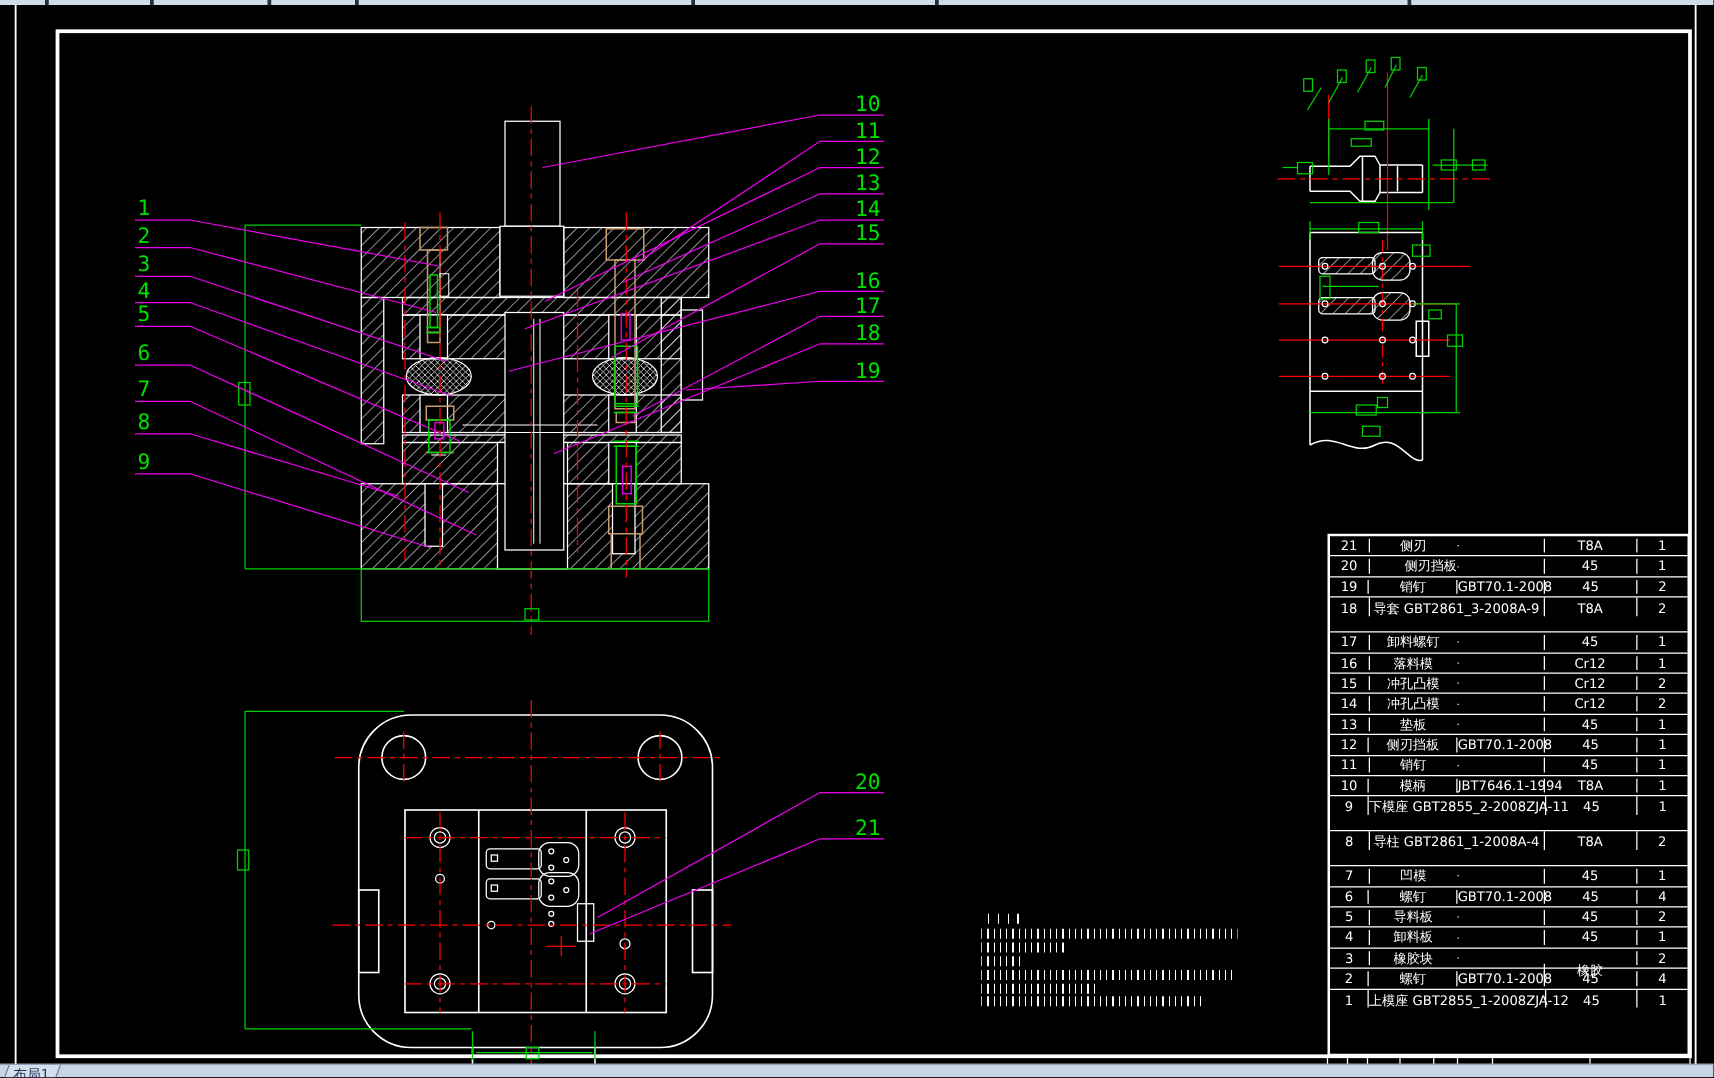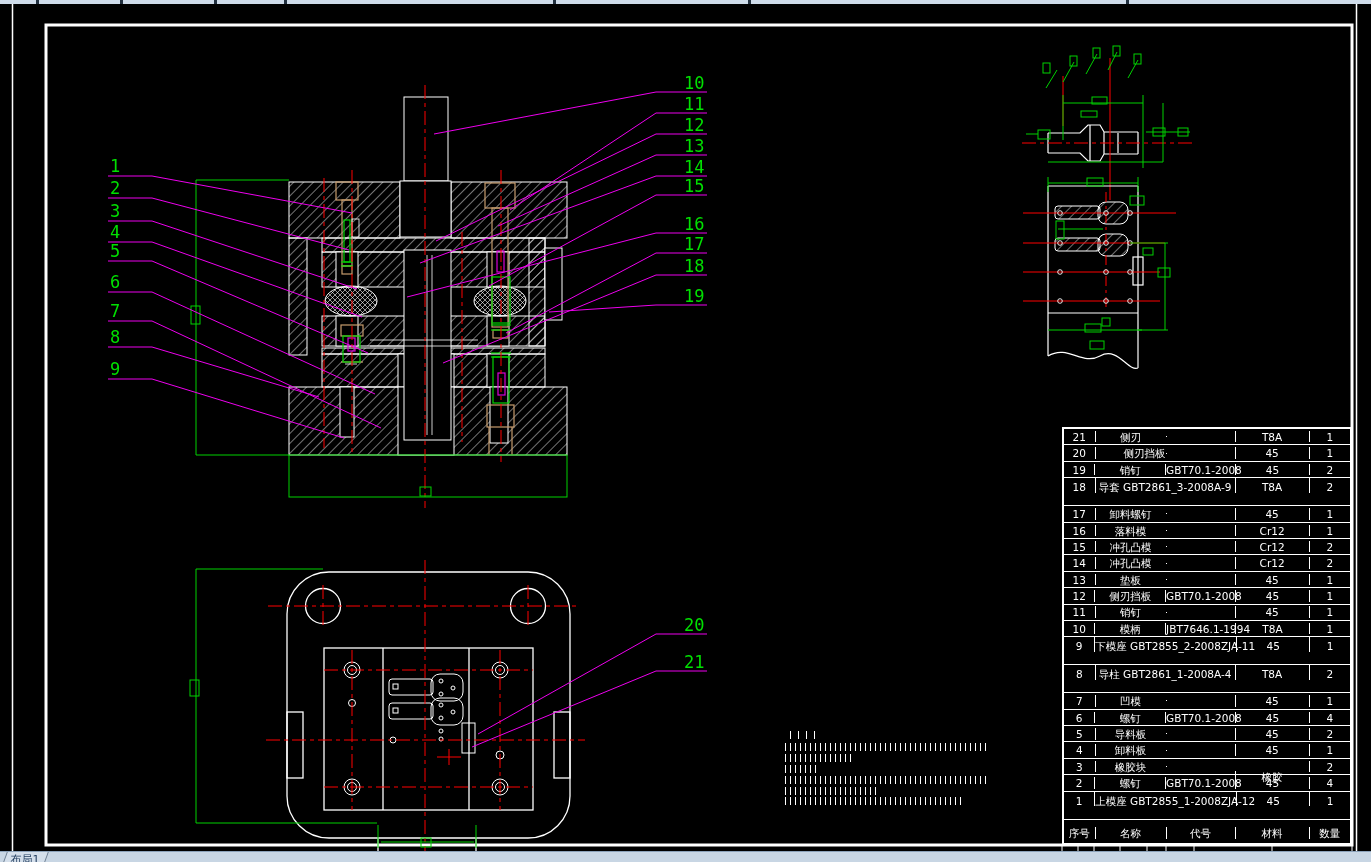--- a/index.html
+++ b/index.html
@@ -516,27 +516,20 @@
         <div class="pt-cell" style="width: 70px;">GBT70.1-2008</div>
         <div class="pt-cell" style="width: 75px;">45</div>
         <div class="pt-cell" style="width: 42px;">4</div>
       </div>
       <div class="pt-row pt-merged" style="height: 28px;">
         <div class="pt-cell" style="width: 31px;">1</div>
         <div class="pt-cell" style="width: 142px;">上模座 GBT2855_1-2008ZJA-12</div>
         <div class="pt-cell" style="width: 75px;">45</div>
         <div class="pt-cell" style="width: 42px;">1</div>
       </div>
-      <div class="pt-row pt-head" style="height: 27px;">
-        <div class="pt-cell" style="width: 31px;">序号</div>
-        <div class="pt-cell" style="width: 72px;">名称</div>
-        <div class="pt-cell" style="width: 70px;">代号</div>
-        <div class="pt-cell" style="width: 75px;">材料</div>
-        <div class="pt-cell" style="width: 42px;">数量</div>
-      </div>
     </div>
 
   <div id="notes">
       <div class="note-line sparse" style="left: 790px; top: 731px; width: 26px;"></div>
       <div class="note-line" style="left: 785px; top: 743px; width: 205px;"></div>
       <div class="note-line" style="left: 785px; top: 754px; width: 67px;"></div>
       <div class="note-line" style="left: 785px; top: 765px; width: 33px;"></div>
       <div class="note-line" style="left: 785px; top: 776px; width: 203px;"></div>
       <div class="note-line" style="left: 785px; top: 787px; width: 93px;"></div>
       <div class="note-line" style="left: 785px; top: 797px; width: 177px;"></div>

